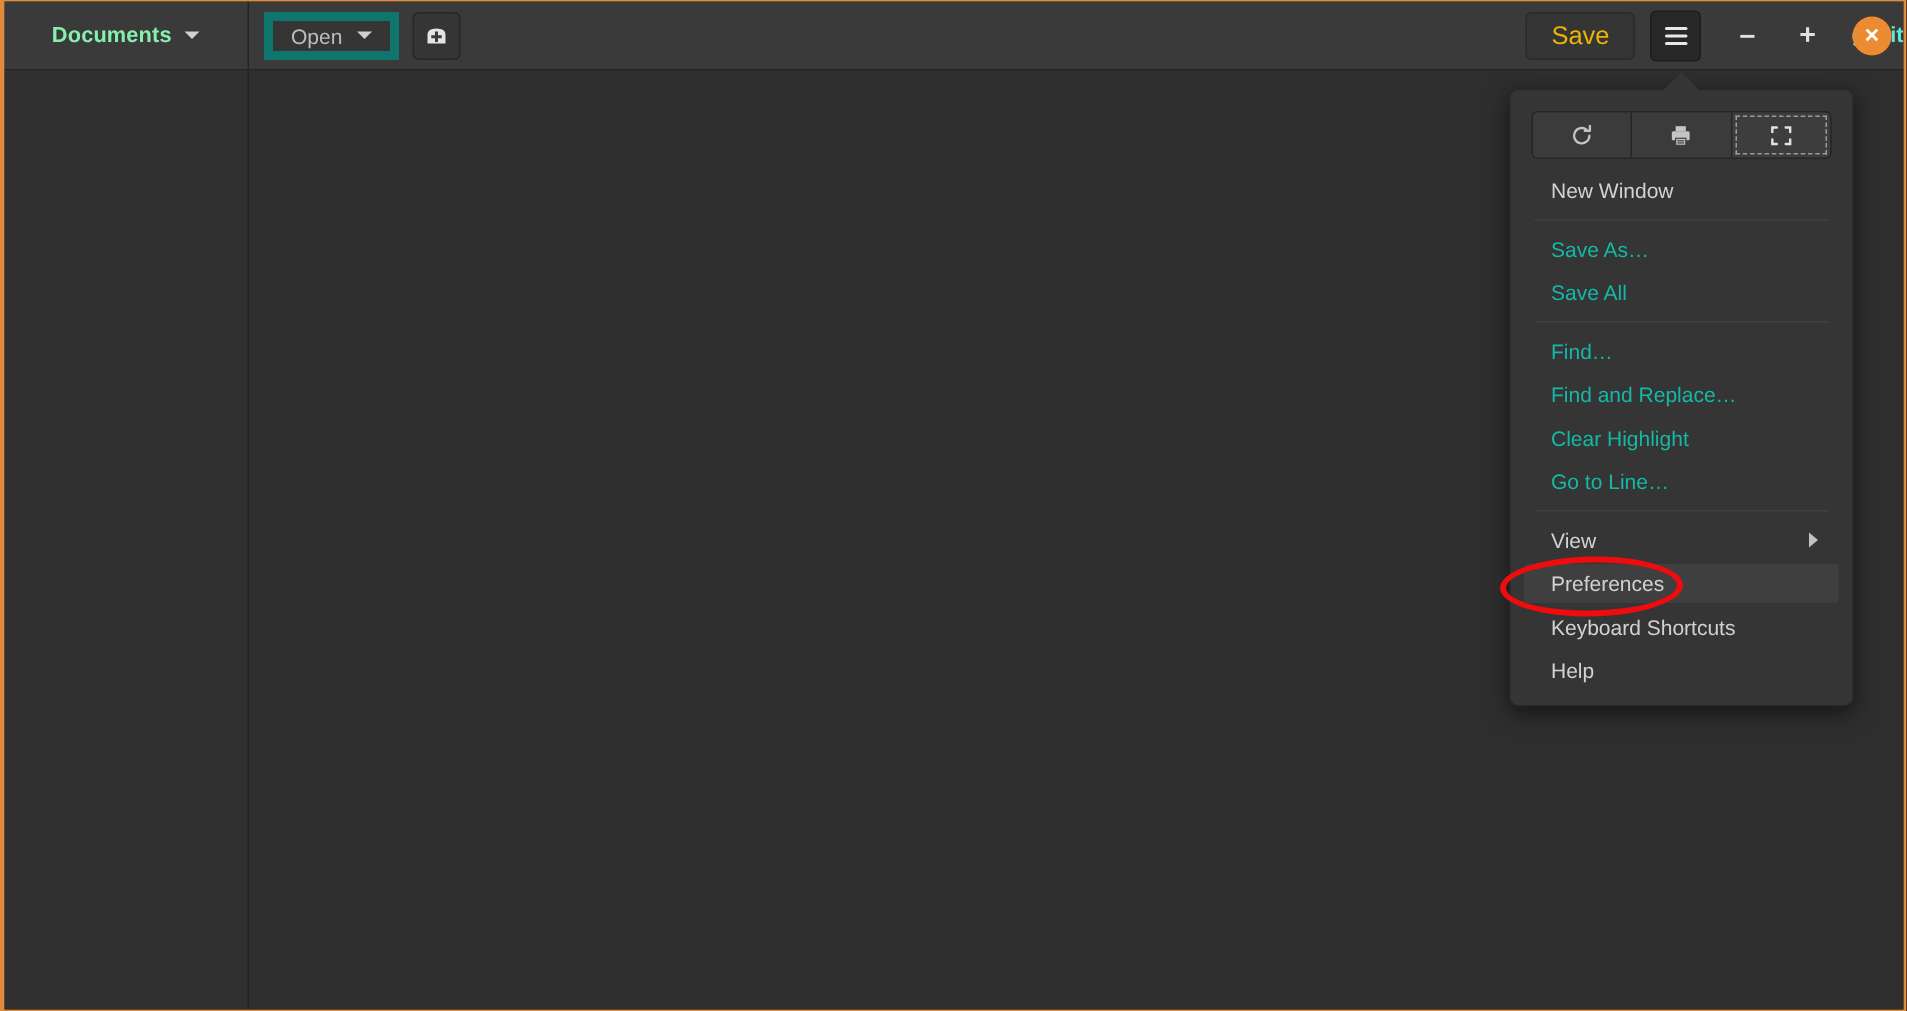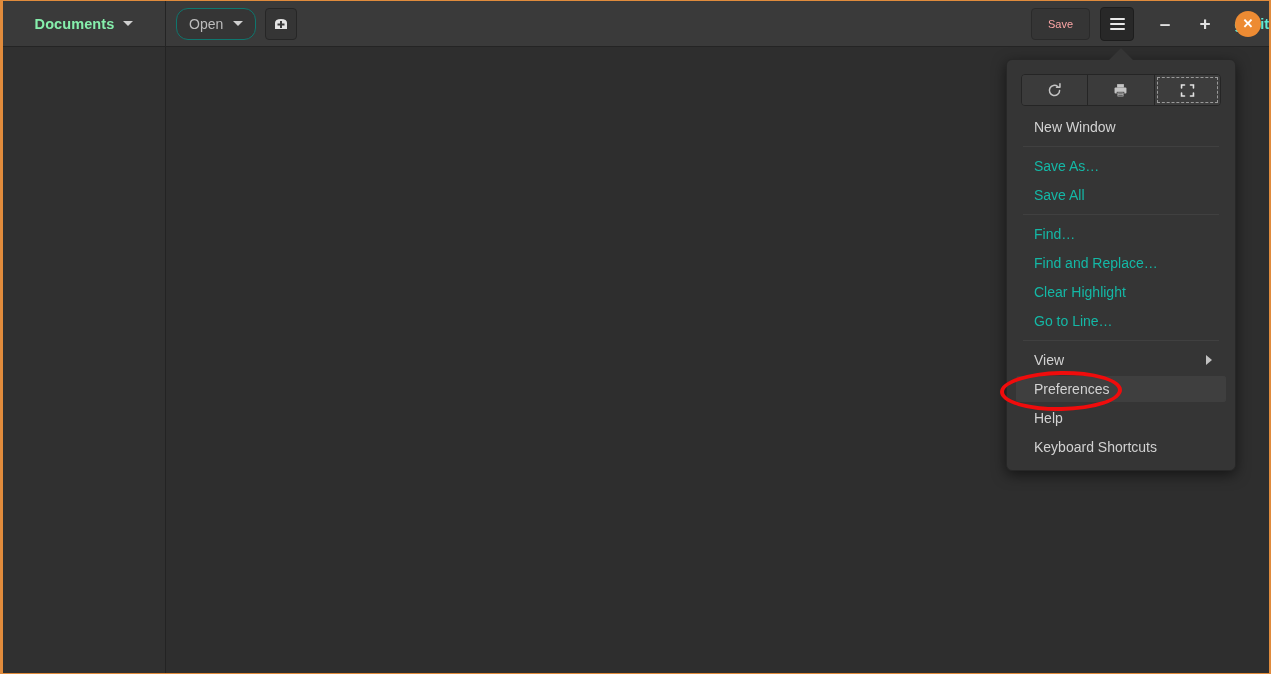--- a/index.html
+++ b/index.html
@@ -70,22 +70,22 @@
     display: flex;
     align-items: center;
     gap: 9px;
     margin-left: 10px;
   }
 
   .open-btn {
     height: 32px;
     padding: 0 12px;
     background: #353535;
-    border: 1px solid #0f766e;
-    border-radius: 12px;
+    border: 6px solid #0f766e;
+    border-radius: 0;
     display: flex;
     align-items: center;
     gap: 10px;
     cursor: pointer;
   }
 
   .open-btn-label {
     color: #bcbcbc;
     font-size: 14px;
   }
@@ -119,22 +119,22 @@
     align-items: center;
     gap: 0px;
   }
 
   .save-btn {
     height: 32px;
     padding: 0 16px;
     background: #353535;
     border: 1px solid #2a2a2a;
     border-radius: 4px;
-    color: #fca5a5;
-    font-size: 11px;
+    color: #eab308;
+    font-size: 17px;
     display: flex;
     align-items: center;
     cursor: default;
   }
 
   .menu-btn {
     width: 34px; height: 34px;
     margin-left: 10px;
     background: #282828;
     border: 1px solid #1d1d1d;
@@ -449,24 +449,24 @@
         <div class="mseparator"></div>
 
         <div class="menu-item row-pad">
           <span class="mi-label">View</span>
           <span class="submenu-arrow"></span>
         </div>
         <div class="menu-item selected row-pad">
           <span class="mi-label">Preferences</span>
         </div>
         <div class="menu-item row-pad">
+          <span class="mi-label">Keyboard Shortcuts</span>
+        </div>
+        <div class="menu-item row-pad">
           <span class="mi-label">Help</span>
-        </div>
-        <div class="menu-item row-pad">
-          <span class="mi-label">Keyboard Shortcuts</span>
         </div>
 
       </div>
     </div>
   </div>
 
   <div class="annot-ellipse"></div>
 
 </div>
 

